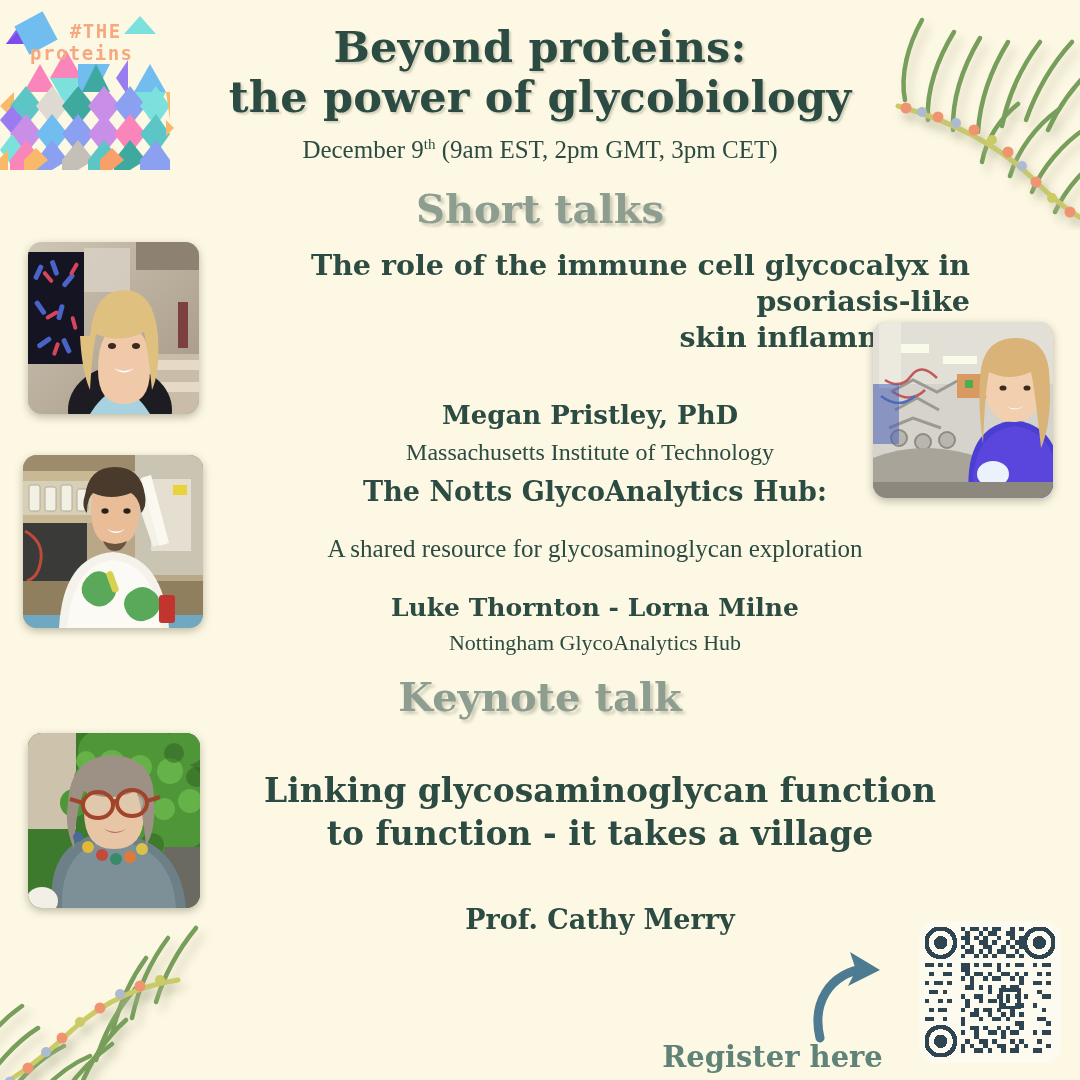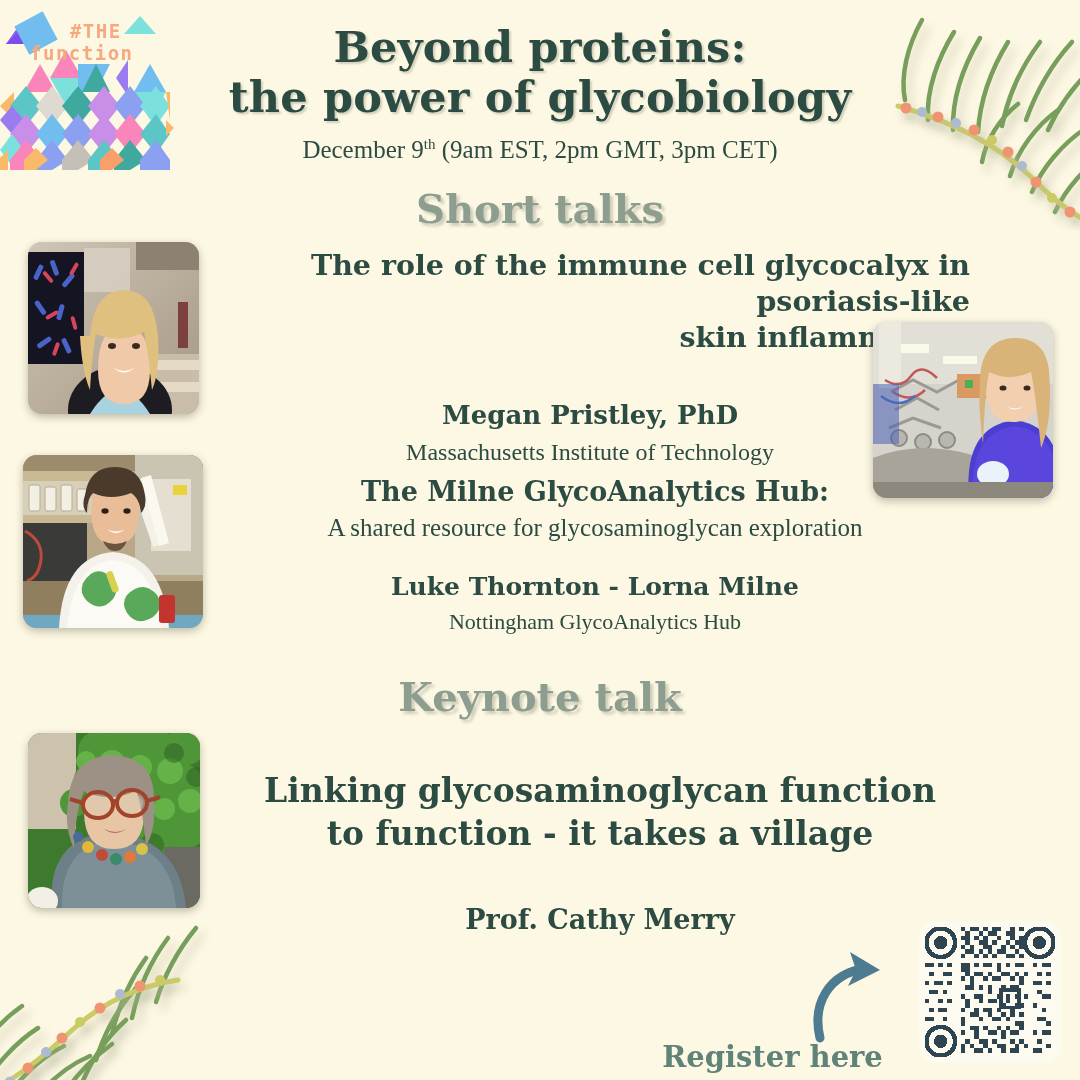--- a/index.html
+++ b/index.html
@@ -75,21 +75,21 @@
 
   
   #talk1{left:210px;top:248px;width:760px;}
   #talk1 .t-title{font-size:28.5px;text-align:right;}
   #talk1 .t-speaker{font-size:26px;margin-top:44px;}
   #talk1 .t-affil{font-size:24px;margin-top:9px;}
 
   
   #talk2{left:230px;top:475px;width:730px;}
   #talk2 .t-title{font-size:27px;}
-  #talk2 .t-sub{font-size:25px;margin-top:3px;text-align:center;}
+  #talk2 .t-sub{font-size:25px;margin-top:24px;text-align:center;}
   #talk2 .t-speaker{font-size:25px;margin-top:27px;}
   #talk2 .t-affil{font-size:22px;margin-top:8px;}
 
   
   #talk3{left:210px;top:770px;width:780px;}
   #talk3 .t-title{font-size:33px;line-height:1.3;}
   #talk3 .t-speaker{font-size:27px;margin-top:48px;}
   #talk3 .t-affil{font-size:25px;margin-top:9px;}
 
   
@@ -247,21 +247,21 @@
         <polygon points="88,160 104,140 120,160 104,170 88,170" fill="#5cc6c6"></polygon>
         <polygon points="114,160 130,140 146,160 130,170 114,170" fill="#3fa9a0"></polygon>
         <polygon points="140,160 156,140 170,160 170,170 140,170" fill="#8ba0f0"></polygon>
         <polygon points="0,158 8,150 8,170 0,170" fill="#f9b96a"></polygon>
         <polygon points="24,160 36,148 48,160 36,170 24,170" fill="#f9b96a"></polygon>
         <polygon points="100,160 112,148 124,160 112,170 100,170" fill="#f9a06a"></polygon>
       </g>
     </svg>
     <div class="logo-word">
       <span>#THE</span>
-      <span class="l2">function</span>
+      <span class="l2">proteins</span>
     </div>
   </div>
 
   <div class="title">
     <div>Beyond proteins:</div>
     <div>the power of glycobiology</div>
   </div>
 
   <div class="date"><span>December 9</span><sup>th</sup><span> (9am EST, 2pm GMT,  3pm CET)</span></div>
 
@@ -391,21 +391,21 @@
       <path d="M84,74 q9,8 18,0 q-9,5 -18,0 z" fill="#fff"></path>
       <path d="M80,86 q12,6 24,0 q-4,10 -12,10 q-8,0 -12,-10 z" fill="#6a5440"></path>
       <path d="M60,128 q12,-20 28,-6 q10,10 2,22 q-12,14 -26,2 q-8,-8 -4,-18 z" fill="#5aa95a"></path>
       <path d="M104,140 q16,-16 30,0 q8,12 -4,22 q-16,10 -26,-4 q-6,-10 0,-18 z" fill="#5aa95a"></path>
       <rect x="86" y="116" width="7" height="22" rx="3" fill="#d8d050" transform="rotate(-20 89 127)"></rect>
       <rect x="136" y="140" width="16" height="28" rx="3" fill="#c2352f"></rect>
     </svg>
   </div>
 
   <div class="talk" id="talk2">
-    <div class="t-title">The Milne GlycoAnalytics Hub:</div>
+    <div class="t-title">The Notts GlycoAnalytics Hub:</div>
     <div class="t-sub">A shared resource for glycosaminoglycan exploration</div>
     <div class="t-speaker">Luke Thornton - Lorna Milne</div>
     <div class="t-affil">Nottingham GlycoAnalytics Hub</div>
   </div>
 
   <div class="section-head keynote">Keynote talk</div>
 
   <div class="photo" id="photo4">
     <svg viewBox="0 0 172 175" xmlns="http://www.w3.org/2000/svg">
       <rect width="172" height="175" fill="#3e7a2e"></rect>

